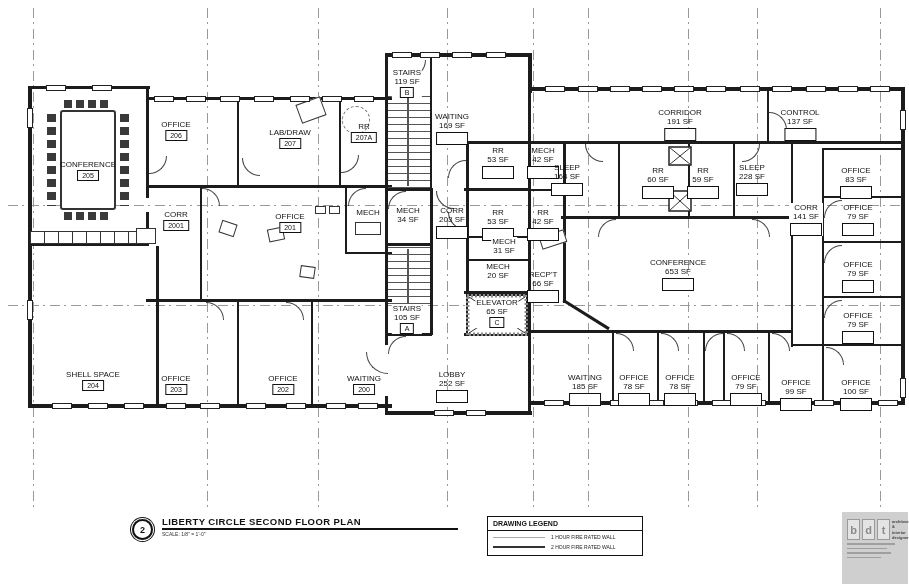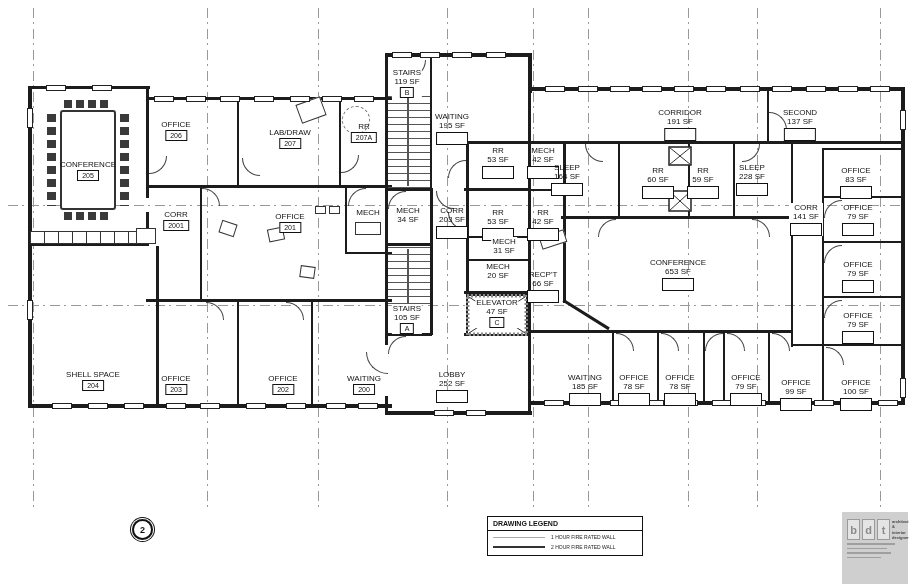--- a/index.html
+++ b/index.html
@@ -317,21 +317,21 @@
     <div class="tag">200</div>
   </div>
 
   <div class="rl bgw" style="left:407px;top:68px">
     <div>STAIRS</div>
     <div>119 SF</div>
     <div class="tag">B</div>
   </div>
   <div class="rl" style="left:452px;top:112px">
     <div>WAITING</div>
-    <div>195 SF</div>
+    <div>169 SF</div>
     <div class="sfb"></div>
   </div>
   <div class="rl" style="left:498px;top:146px">
     <div>RR</div>
     <div>53 SF</div>
     <div class="sfb"></div>
   </div>
   <div class="rl" style="left:543px;top:146px">
     <div>MECH</div>
     <div>42 SF</div>
@@ -369,36 +369,36 @@
     <div>66 SF</div>
     <div class="sfb"></div>
   </div>
   <div class="rl bgw" style="left:407px;top:304px">
     <div>STAIRS</div>
     <div>105 SF</div>
     <div class="tag">A</div>
   </div>
   <div class="rl bgw" style="left:497px;top:298px;z-index:6">
     <div>ELEVATOR</div>
-    <div>47 SF</div>
+    <div>65 SF</div>
     <div class="tag">C</div>
   </div>
   <div class="rl" style="left:452px;top:370px">
     <div>LOBBY</div>
     <div>252 SF</div>
     <div class="sfb"></div>
   </div>
 
   <div class="rl" style="left:680px;top:108px">
     <div>CORRIDOR</div>
     <div>191 SF</div>
     <div class="sfb"></div>
   </div>
   <div class="rl" style="left:800px;top:108px">
-    <div>SECOND</div>
+    <div>CONTROL</div>
     <div>137 SF</div>
     <div class="sfb"></div>
   </div>
   <div class="rl" style="left:567px;top:163px">
     <div>SLEEP</div>
     <div>164 SF</div>
     <div class="sfb"></div>
   </div>
   <div class="rl" style="left:658px;top:166px">
     <div>RR</div>
@@ -472,20 +472,25 @@
   </div>
   <div class="rl" style="left:856px;top:378px">
     <div>OFFICE</div>
     <div>100 SF</div>
     <div class="sfb"></div>
   </div>
 
   <div id="tb">
     <div id="dwgnum">
       <span>2</span>
+    </div>
+    <div id="ttl">
+      <div class="t1">LIBERTY CIRCLE SECOND FLOOR PLAN</div>
+      <div class="ul"></div>
+      <div class="t2">SCALE: 1/8" = 1'-0"</div>
     </div>
   </div>
 
   <div id="legend">
     <div class="hd">DRAWING LEGEND</div>
     <div class="row">
       <span class="ls ls1"></span>
       <span class="lt">1 HOUR FIRE RATED WALL</span>
     </div>
     <div class="row">

